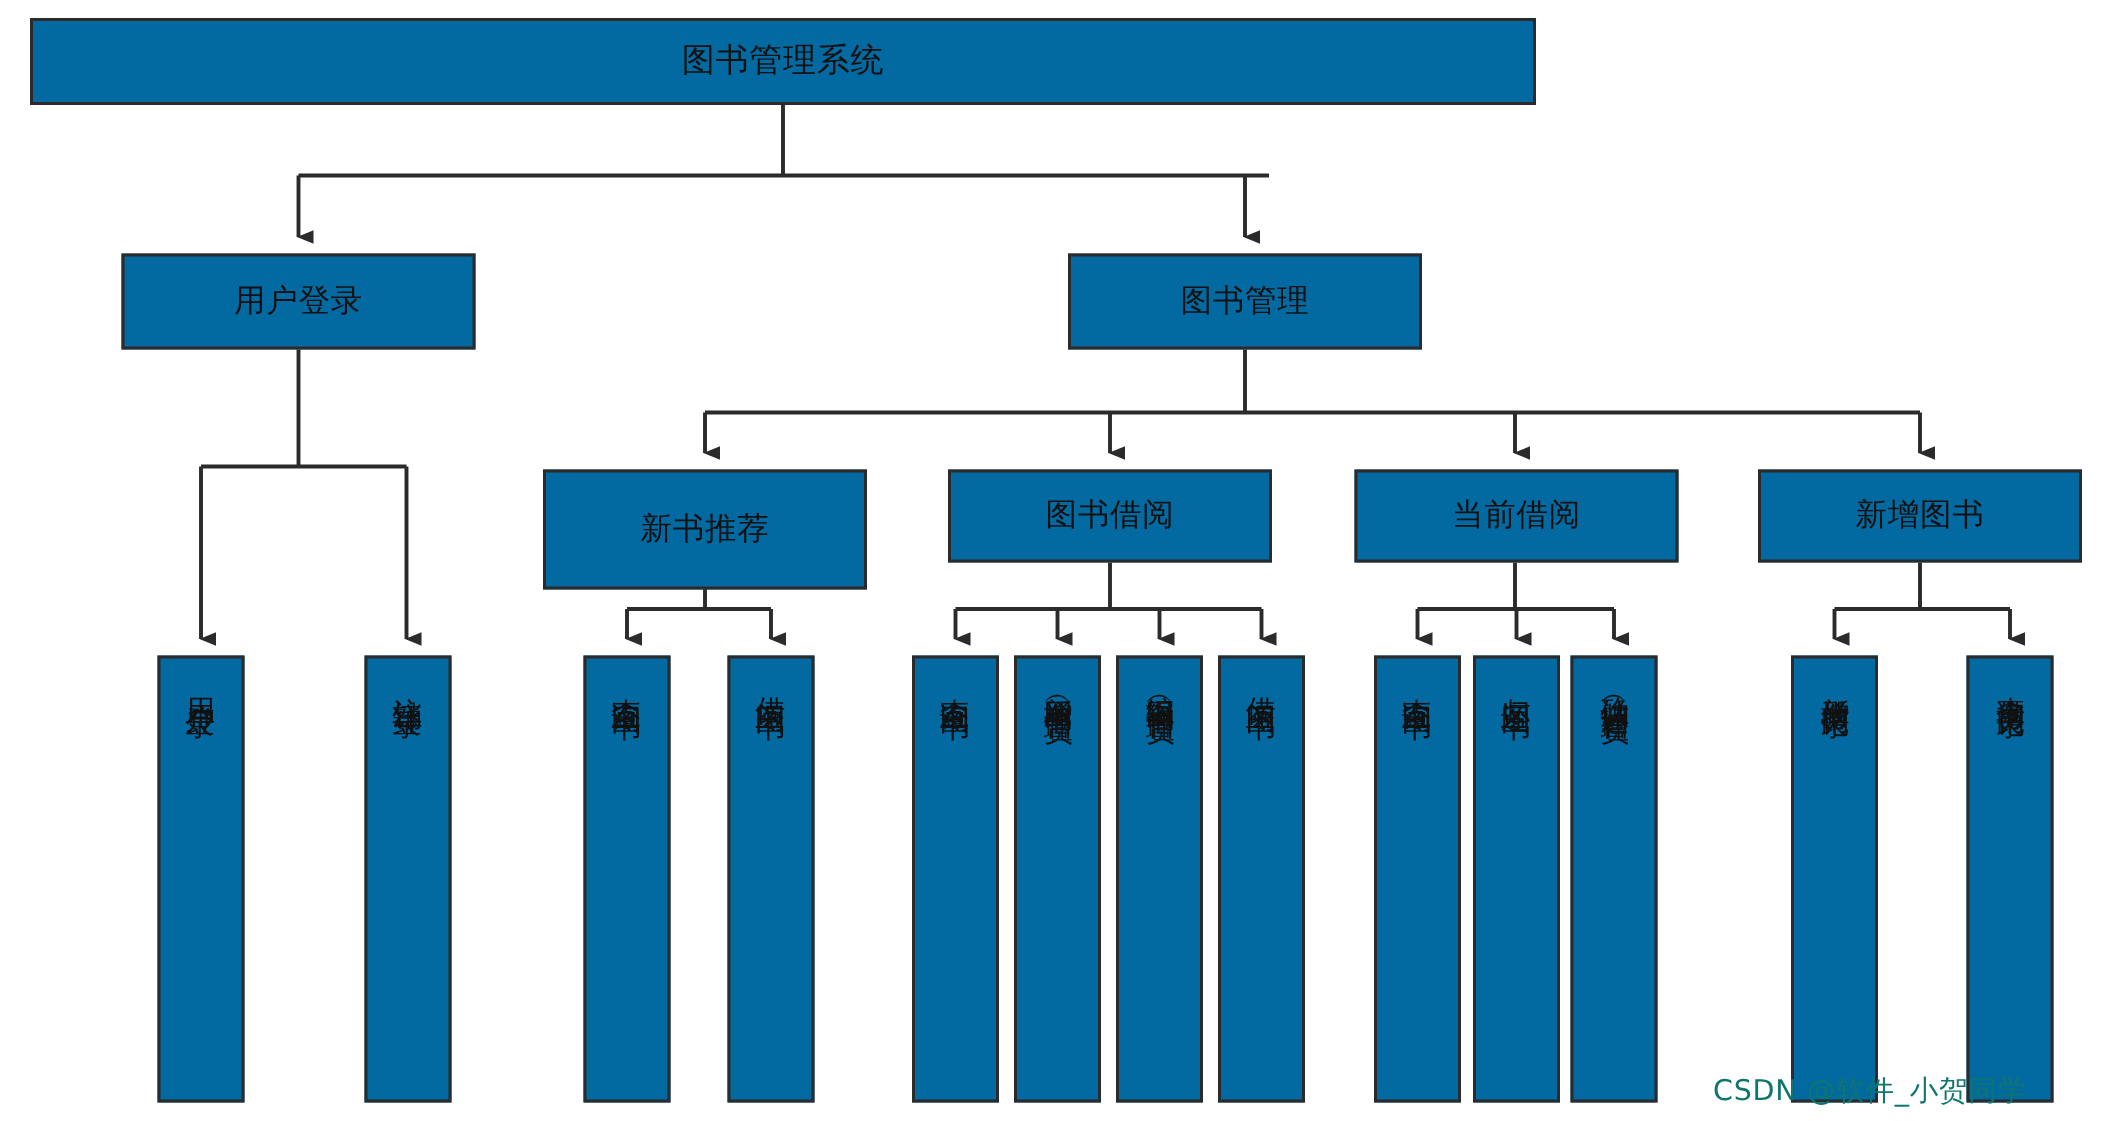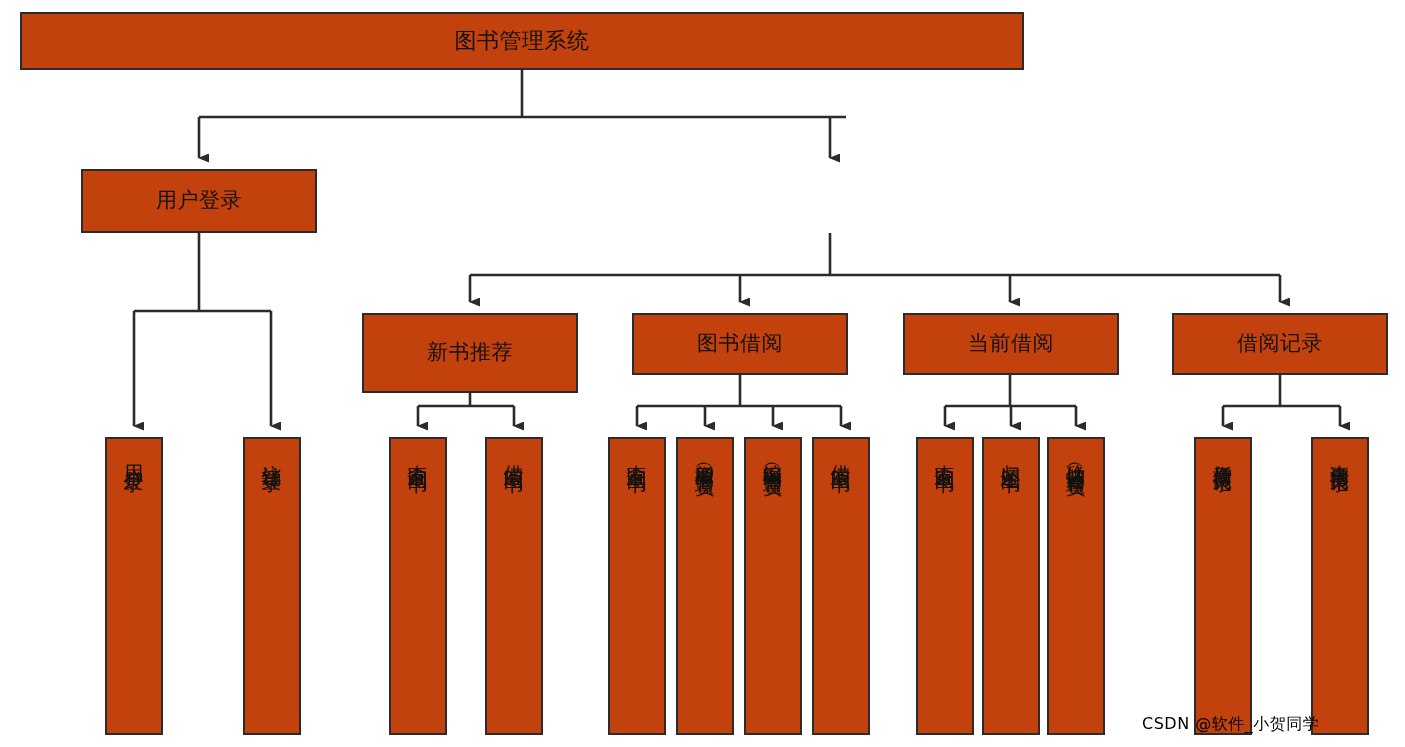--- a/index.html
+++ b/index.html
@@ -21,21 +21,21 @@
   #edges-layer {
     position: absolute;
     left: 0;
     top: 0;
     width: 1405px;
     height: 747px;
   }
   .node {
     position: absolute;
     box-sizing: border-box;
-    background: #c2410c;
+    background: #0369a1;
     border: 2px solid #2b2b2b;
     display: flex;
     align-items: center;
     justify-content: center;
     z-index: 2;
   }
   .node-label {
     color: #111111;
     text-align: center;
     line-height: 1.12;
@@ -62,22 +62,22 @@
     margin: 0 auto;
   }
   .node.vert.tall-text .node-label {
     font-size: 19px;
     letter-spacing: 2px;
   }
   #watermark {
     position: absolute;
     left: 1142px;
     top: 714px;
-    font-size: 16px;
-    color: #000000;
+    font-size: 19px;
+    color: #0f766e;
     letter-spacing: 0.5px;
     white-space: nowrap;
     z-index: 3;
     font-family: "DejaVu Sans", "Liberation Sans", sans-serif;
   }
 </style>
 </head>
 <body>
 
 <div id="diagram-root">
@@ -132,32 +132,35 @@
     </g>
   </svg>
 
   <div class="node horiz root" style="left:20px; top:12px; width:1004px; height:58px;">
     <span class="node-label">图书管理系统</span>
   </div>
 
   <div class="node horiz" style="left:81px; top:169px; width:236px; height:64px;">
     <span class="node-label">用户登录</span>
   </div>
+  <div class="node horiz" style="left:712px; top:169px; width:236px; height:64px;">
+    <span class="node-label">图书管理</span>
+  </div>
 
   <div class="node horiz" style="left:362px; top:313px; width:216px; height:80px;">
     <span class="node-label">新书推荐</span>
   </div>
   <div class="node horiz" style="left:903px; top:313px; width:216px; height:62px;">
     <span class="node-label">当前借阅</span>
   </div>
   <div class="node horiz" style="left:632px; top:313px; width:216px; height:62px;">
     <span class="node-label">图书借阅</span>
   </div>
   <div class="node horiz" style="left:1172px; top:313px; width:216px; height:62px;">
-    <span class="node-label">借阅记录</span>
+    <span class="node-label">新增图书</span>
   </div>
 
   <div class="node vert" style="left:105px; top:437px; width:58px; height:298px;">
     <span class="node-label">用户登录</span>
   </div>
   <div class="node vert" style="left:243px; top:437px; width:58px; height:298px;">
     <span class="node-label">注销登录</span>
   </div>
 
   <div class="node vert" style="left:389px; top:437px; width:58px; height:298px;">

